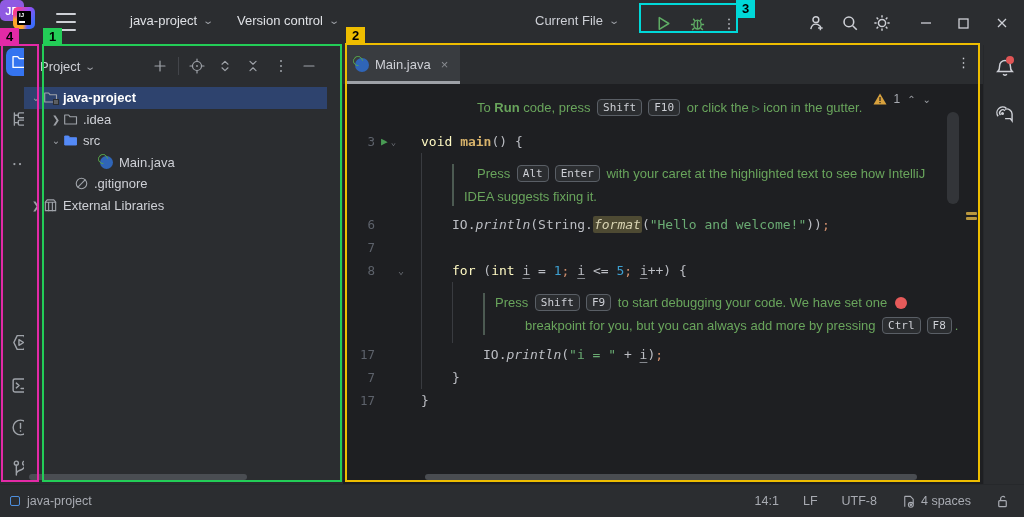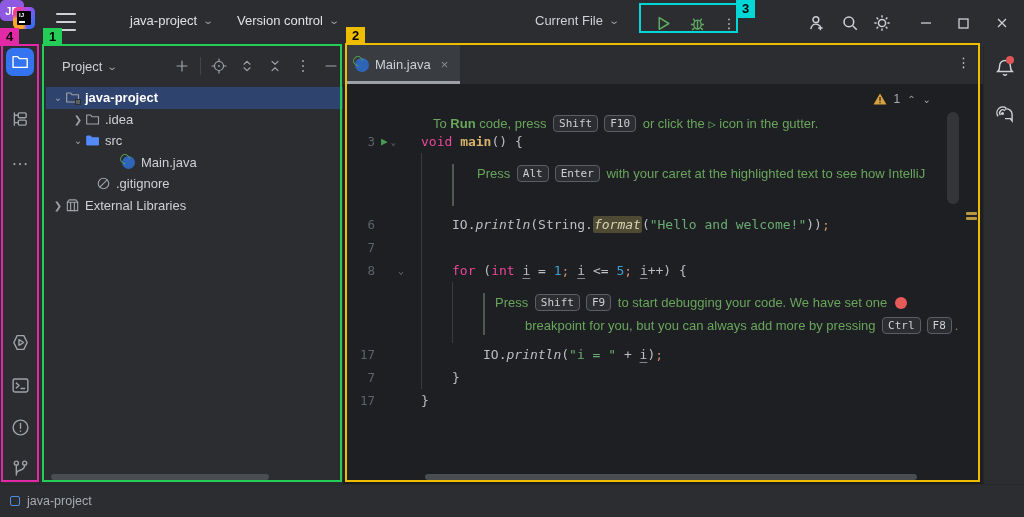--- a/index.html
+++ b/index.html
@@ -23,21 +23,21 @@
   .tb-text{font-size:13px;}
   .chev{color:#9da0a6;font-size:10px;transform:scaleX(1.4);display:inline-block;margin-left:2px;}
   .tb-right-ico{position:absolute;top:12px;width:22px;height:22px;display:flex;align-items:center;justify-content:center;cursor:pointer;}
 
   
   .toolstrip{position:absolute;left:0;top:45px;width:40px;bottom:33px;background:#2b2d30;border-right:1px solid #26282b;}
   .strip-ico{position:absolute;left:6px;width:28px;height:28px;border-radius:7px;display:flex;align-items:center;justify-content:center;cursor:pointer;}
   .strip-ico.sel{background:#3574f0;}
 
   
-  .project-panel{position:absolute;left:46px;top:45px;width:303px;bottom:33px;background:#2b2d30;}
+  .project-panel{position:absolute;left:24px;top:45px;width:303px;bottom:33px;background:#2b2d30;}
   .pp-header{position:absolute;left:0;top:0;right:0;height:42px;display:flex;align-items:center;}
   .pp-title{margin-left:16px;color:#ced0d6;display:flex;align-items:center;gap:4px;cursor:pointer;}
   .pp-actions{position:absolute;right:8px;top:0;height:42px;display:flex;align-items:center;gap:8px;}
   .pp-act{width:20px;height:20px;display:flex;align-items:center;justify-content:center;cursor:pointer;color:#9da0a6;}
   .pp-divider{width:1px;height:18px;background:#43454a;}
   .tree{position:absolute;left:0;top:42px;right:0;bottom:10px;overflow:hidden;}
   .tree-row{position:relative;height:21.5px;display:flex;align-items:center;color:#ced0d6;cursor:pointer;white-space:nowrap;}
   .tree-row.sel{background:#2e436e;}
   .tree-chev{width:12px;text-align:center;color:#9da0a6;font-size:10px;flex:none;}
   .tree-ico{width:17px;height:16px;flex:none;display:flex;align-items:center;justify-content:center;margin-right:4px;}
@@ -60,21 +60,21 @@
   .tab-more{position:absolute;right:12px;top:10px;color:#ced0d6;cursor:pointer;letter-spacing:1px;}
   .editor-code{position:absolute;left:0;top:39px;right:0;bottom:0;overflow:hidden;
     font-family:"DejaVu Sans Mono",monospace;font-size:13px;}
   .code-row{position:absolute;left:0;right:0;height:23px;line-height:23px;white-space:pre;}
   .code-row .num{position:absolute;left:4px;width:28px;text-align:right;color:#5d626b;font-size:12.5px;}
   .code-row.cur .num{color:#a9acb3;}
   .code-row.cur{background:#26282e;}
   .code-text{position:absolute;top:0;}
   .gutter-run{position:absolute;left:38px;color:#499c54;font-size:11px;}
   .gutter-fold{position:absolute;left:55px;color:#6f737a;font-size:10px;}
-  .seg-p{color:#bcbec4;} .seg-k{color:#ec4899;} .seg-m{color:#d7b26b;font-weight:bold;}
+  .seg-p{color:#bcbec4;} .seg-k{color:#fef9c3;} .seg-m{color:#d7b26b;font-weight:bold;}
   .seg-it{color:#bcbec4;font-style:italic;} .seg-s{color:#6aab73;} .seg-n{color:#3d9fd0;}
   .seg-o{color:#cf8e6d;} .seg-u{color:#bcbec4;text-decoration:underline;text-underline-offset:3px;text-decoration-color:#85888e;text-decoration-thickness:1px;}
   .seg-hl{color:#d8d3b2;font-style:italic;background:#4e4a33;border-radius:2px;padding:1px 1px;}
   .seg-c,.seg-cb{color:#69a55c;font-family:"Liberation Sans",sans-serif;}
   .seg-cb{font-weight:bold;}
   .seg-tri{color:#5fad65;font-size:12px;}
   .keycap{display:inline-block;font-family:"DejaVu Sans Mono",monospace;font-size:11px;line-height:15px;
     color:#ced0d6;border:1px solid #5a5f66;border-radius:4px;padding:0 5px;margin:0 3px;position:relative;top:-1px;background:#2b2d30;}
   .bp-dot{display:inline-block;width:12px;height:12px;border-radius:50%;background:#e65a5a;margin-left:4px;position:relative;top:2px;}
   .indent-guide{position:absolute;width:1px;background:#393b40;}
@@ -354,24 +354,25 @@
             <rect x="6.4" y="9" width="1.2" height="1.2" fill="#1e1f22"></rect>
         </svg>
         <span>1</span>
         <span class="insp-chev">⌃</span>
         <span class="insp-chev">⌄</span>
       </div>
       <div class="vscroll"></div>
       <div class="stripe-mark" style="top:128px;"></div>
       <div class="stripe-mark" style="top:133px;"></div>
       <div class="hscroll" style="left:82px;bottom:4px;width:492px;background:#494c51;"></div>
-    <div class="code-row" style="top: 28px;"><span class="code-text" style="left: 90px;"><span class="seg-c">To </span><span class="seg-cb">Run</span><span class="seg-c"> code, press </span><span class="keycap">Shift</span><span class="keycap">F10</span><span class="seg-c"> or click the </span><span class="seg-tri">▷</span><span class="seg-c"> icon in the gutter.</span></span></div>
+    <div class="code-row" style="top: 12px; margin-left: 44px;"><span class="code-text" style="left: 90px;"><span class="seg-c">To </span><span class="seg-cb">Run</span><span class="seg-c"> code, press </span><span class="keycap">Shift</span><span class="keycap">F10</span><span class="seg-c"> or click the </span><span class="seg-tri">▷</span><span class="seg-c"> icon in the gutter.</span></span></div>
         <div class="code-row" style="top: 46px;"><span class="num">3</span><span class="gutter-run">▶<span style="color:#6f737a;font-size:9px;margin-left:3px;">⌄</span></span><span class="code-text" style="left: 78px;"><span class="seg-k">void </span><span class="seg-m">main</span><span class="seg-p">() {</span></span></div>
         <div class="comment-bar" style="left: 109px; top: 80px; height: 42px;"></div>
         <div class="code-row" style="top: 78px;"><span class="code-text" style="left: 134px;"><span class="seg-c">Press </span><span class="keycap">Alt</span><span class="keycap">Enter</span><span class="seg-c"> with your caret at the highlighted text to see how IntelliJ</span></span></div>
+        <div class="code-row" style="top: 101px;"><span class="code-text" style="left: 121px;"><span class="seg-c">IDEA suggests fixing it.</span></span></div>
         <div class="code-row" style="top: 129px;"><span class="num">6</span><span class="code-text" style="left: 109px;"><span class="seg-p">IO.</span><span class="seg-it">println</span><span class="seg-p">(String.</span><span class="seg-hl">format</span><span class="seg-p">(</span><span class="seg-s">"Hello and welcome!"</span><span class="seg-p">))</span><span class="seg-o">;</span></span></div>
         <div class="code-row" style="top: 152px;"><span class="num">7</span><span class="code-text" style="left: 109px;"></span></div>
         <div class="code-row" style="top: 175px;"><span class="num">8</span><span class="gutter-fold">⌄</span><span class="code-text" style="left: 109px;"><span class="seg-k">for</span><span class="seg-p"> (</span><span class="seg-k">int</span><span class="seg-p"> </span><span class="seg-u">i</span><span class="seg-p"> = </span><span class="seg-n">1</span><span class="seg-o">;</span><span class="seg-p"> </span><span class="seg-u">i</span><span class="seg-p"> &lt;= </span><span class="seg-n">5</span><span class="seg-o">;</span><span class="seg-p"> </span><span class="seg-u">i</span><span class="seg-p">++) {</span></span></div>
         <div class="comment-bar" style="left: 140px; top: 209px; height: 42px;"></div>
         <div class="code-row" style="top: 207px;"><span class="code-text" style="left: 152px;"><span class="seg-c">Press </span><span class="keycap">Shift</span><span class="keycap">F9</span><span class="seg-c"> to start debugging your code. We have set one </span><span class="bp-dot"></span></span></div>
         <div class="code-row" style="top: 230px;"><span class="code-text" style="left: 144px; margin-left: 38px;"><span class="seg-c">breakpoint for you, but you can always add more by pressing </span><span class="keycap">Ctrl</span><span class="keycap">F8</span><span class="seg-c">.</span></span></div>
         <div class="code-row" style="top: 259px;"><span class="num">17</span><span class="code-text" style="left: 140px;"><span class="seg-p">IO.</span><span class="seg-it">println</span><span class="seg-p">(</span><span class="seg-s">"i = "</span><span class="seg-p"> + </span><span class="seg-u">i</span><span class="seg-p">)</span><span class="seg-o">;</span></span></div>
         <div class="code-row" style="top: 282px;"><span class="num">7</span><span class="code-text" style="left: 109px;"><span class="seg-p">}</span></span></div>
         <div class="code-row" style="top: 305px;"><span class="num">17</span><span class="code-text" style="left: 78px;"><span class="seg-p">}</span></span></div>
       </div>
@@ -393,20 +394,40 @@
           <circle cx="7.3" cy="8.1" r="0.7" fill="#ced0d6"></circle>
         </svg>
     </div>
   </div>
 
   <div class="statusbar">
     <div class="sb-left">
       <span class="sb-module"></span>
       <span>java-project</span>
     </div>
+    <div class="sb-right">
+      <span class="sb-item">14:1</span>
+      <span class="sb-item">LF</span>
+      <span class="sb-item">UTF-8</span>
+      <span class="sb-item">
+        <svg width="15" height="15" viewBox="0 0 16 16" fill="none" stroke="#a8abb2" stroke-width="1.2">
+          <path d="M4 2.5h6l3 3v5"></path>
+            <path d="M4 2.5v11"></path>
+            <circle cx="10.5" cy="11.5" r="2.6"></circle>
+            <circle cx="10.5" cy="11.5" r="0.8" fill="#a8abb2"></circle>
+          </svg>
+        <span>4 spaces</span>
+      </span>
+      <span class="sb-item">
+        <svg width="15" height="15" viewBox="0 0 16 16" fill="none" stroke="#a8abb2" stroke-width="1.3">
+          <rect x="4" y="7" width="8" height="6.5" rx="1"></rect>
+            <path d="M6 7V5a2.5 2.5 0 0 1 4.6-1.3"></path>
+          </svg>
+      </span>
+    </div>
   </div>
 
   <div id="annotations">
       <div class="anno-box" style="left: 42px; top: 44px; width: 300px; height: 438px; border-color: rgb(35, 205, 87);"></div>
       <div class="anno-box" style="left: 345px; top: 43px; width: 635px; height: 439px; border-color: rgb(238, 189, 0);"></div>
       <div class="anno-box" style="left: 639px; top: 3px; width: 99px; height: 30px; border-color: rgb(0, 216, 216);"></div>
       <div class="anno-box" style="left: 1px; top: 44px; width: 38px; height: 438px; border-color: rgb(227, 42, 166);"></div>
       <div class="anno-label" style="left: 43px; top: 28px; background: rgb(35, 205, 87);">1</div>
       <div class="anno-label" style="left: 346px; top: 27px; background: rgb(238, 189, 0);">2</div>
       <div class="anno-label" style="left: 736px; top: 0px; background: rgb(0, 216, 216);">3</div>

